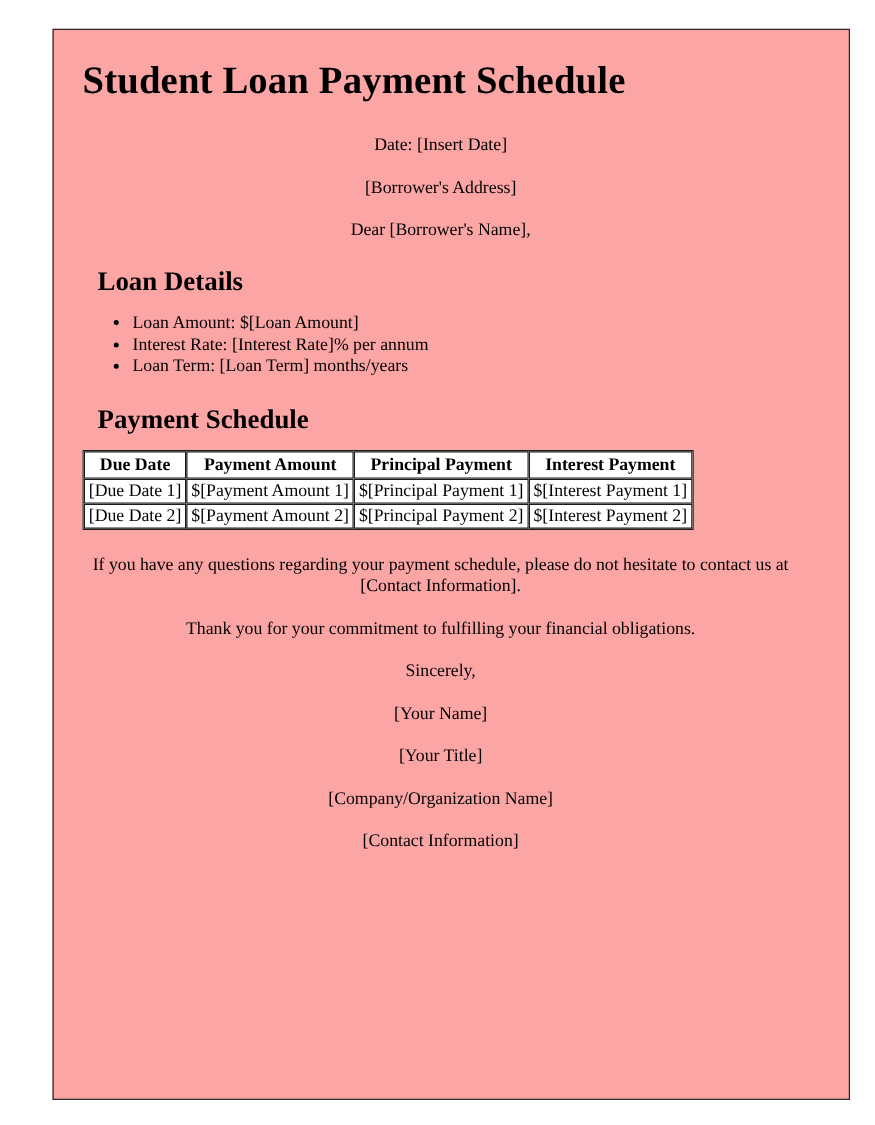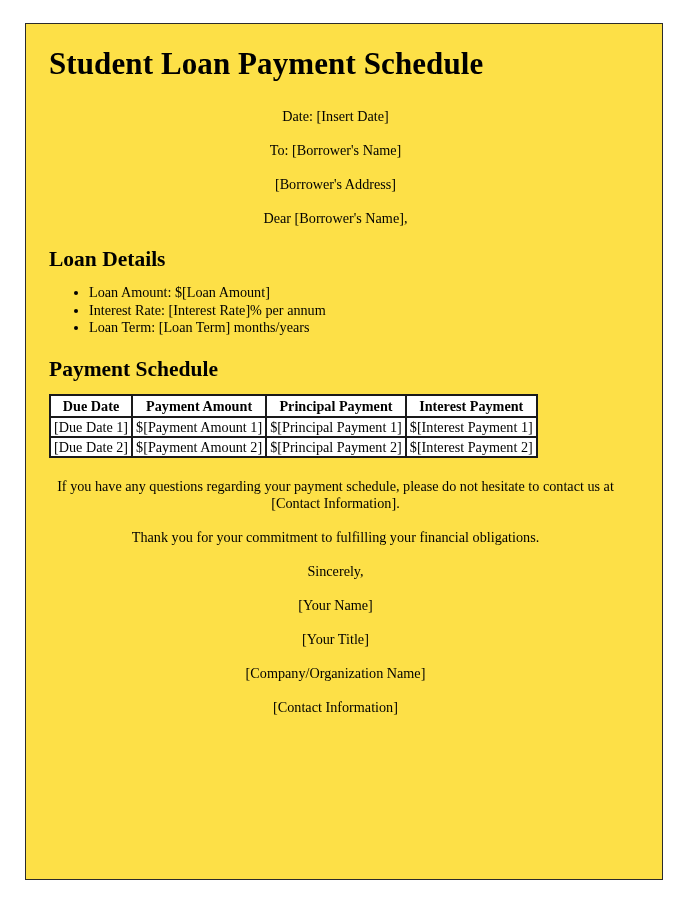--- a/index.html
+++ b/index.html
@@ -10,27 +10,27 @@
   body {
     width: 700px;
     height: 900px;
     font-family: "Liberation Serif", "DejaVu Serif", serif;
     color: #000000;
     overflow: hidden;
   }
 
   .page-frame {
     position: absolute;
-    left: 25px;
+    left: 42px;
     top: 23px;
     width: 638px;
     height: 857px;
     border: 1.5px solid #2b2b2b;
     box-sizing: border-box;
-    background: #fde047;
+    background: #fca5a5;
   }
 
   .page-body {
     padding: 22px 40px 0 23px;
   }
 
   .doc-title {
     font-size: 31px;
     font-weight: bold;
     line-height: 1.15;
@@ -47,21 +47,21 @@
   }
 
   .para.wide {
     max-width: 584px;
   }
 
   h2.section-heading {
     font-size: 21.5px;
     font-weight: bold;
     line-height: 1.2;
-    margin: 20px 0 11px 0;
+    margin: 20px 0 11px 12px;
   }
 
   ul.detail-list {
     margin: 12px 0 17px 0;
     padding-left: 40px;
     list-style-type: disc;
   }
 
   ul.detail-list li {
     font-size: 14.2px;
@@ -100,21 +100,20 @@
 </head>
 <body>
 
 <div class="page-frame">
   <div class="page-body">
 
     <h1 class="doc-title">Student Loan Payment Schedule</h1>
 
     <p class="para">Date: [Insert Date]</p>
 
-    <p class="para">To: [Borrower's Name]</p>
 
     <p class="para">[Borrower's Address]</p>
 
     <p class="para">Dear [Borrower's Name],</p>
 
 
     <h2 class="section-heading">Loan Details</h2>
 
     <ul class="detail-list">
       <li>Loan Amount: $[Loan Amount]</li>

